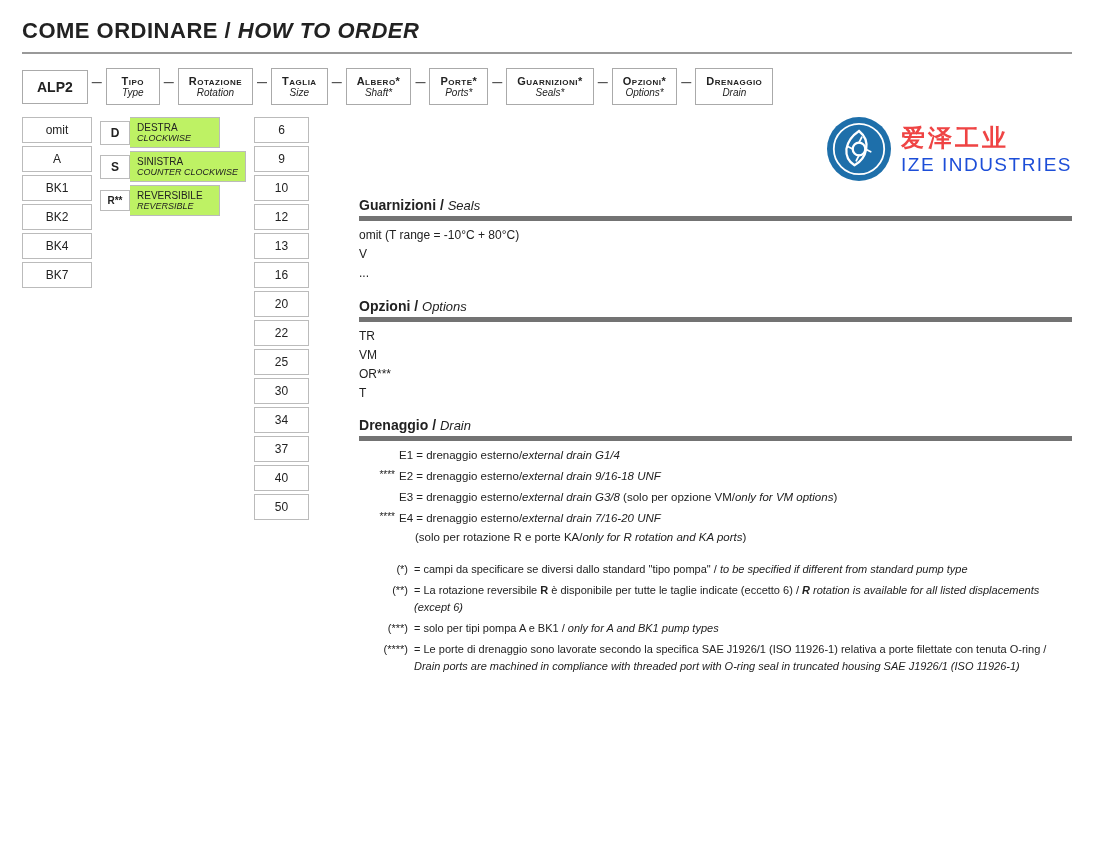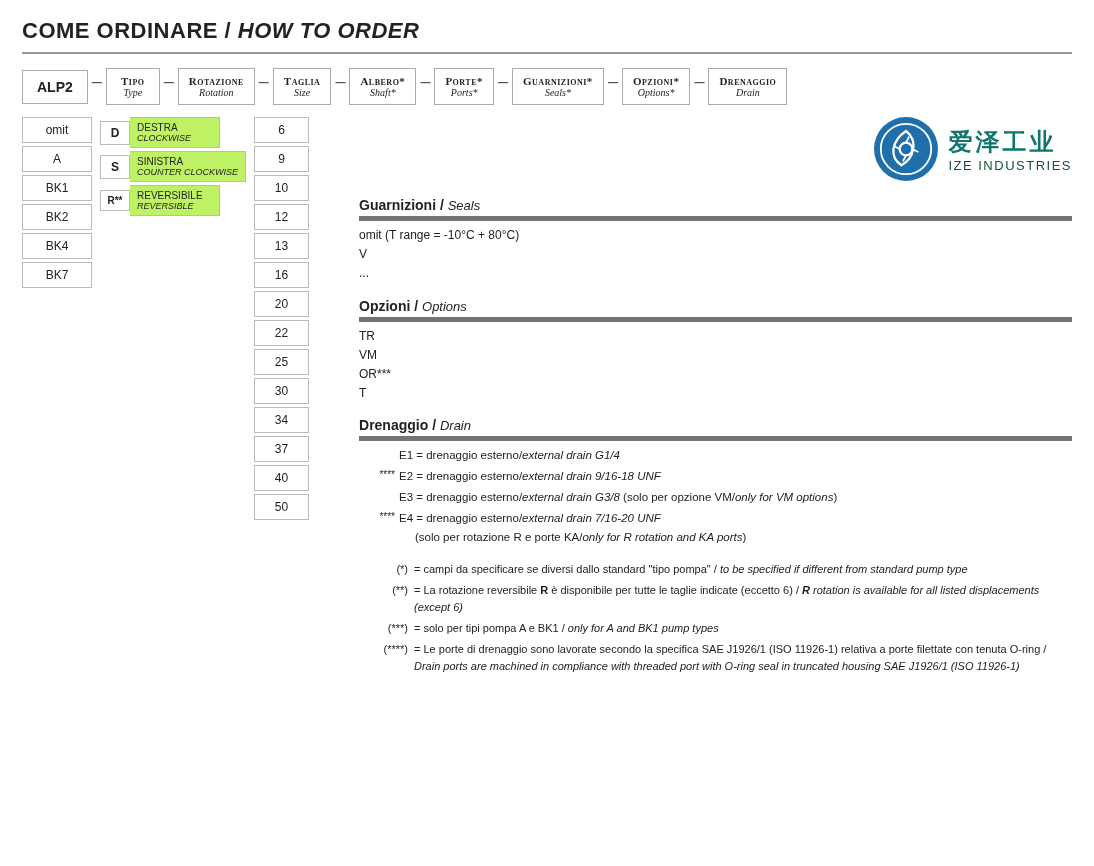--- a/index.html
+++ b/index.html
@@ -125,21 +125,20 @@
       flex-direction: row;
       align-items: center;
       gap: 0;
       margin-bottom: 12px;
       flex-wrap: nowrap;
     }
     .chain-node {
       display: flex;
       flex-direction: column;
       align-items: flex-start;
-      font-family: Liberation Serif, serif;
     }
     .chain-node-box {
       border: 1px solid #aaa;
       padding: 6px 10px;
       text-align: center;
       font-size: 11px;
       min-width: 54px;
     }
     .chain-node-box .label-main {
       font-weight: bold;
@@ -298,22 +297,22 @@
     <div style="display:flex; flex-direction:row; align-items:center; justify-content:flex-end; gap:10px; margin-bottom:16px;">
       <div style="width:64px;height:64px;border-radius:50%;background:#1e6faa;display:flex;align-items:center;justify-content:center;">
         <svg viewBox="0 0 60 60" width="54" height="54">
           <circle cx="30" cy="30" r="28" fill="#1e6faa" stroke="white" stroke-width="2"></circle>
           <path d="M30 10 Q40 18 38 30 Q36 42 25 48 Q15 42 16 30 Q18 18 30 10Z" fill="none" stroke="white" stroke-width="2.5"></path>
           <circle cx="30" cy="30" r="7" fill="none" stroke="white" stroke-width="2.5"></circle>
           <path d="M30 23 L33 17 M30 37 L27 43 M23 30 L17 27 M37 30 L43 33" stroke="white" stroke-width="2" stroke-linecap="round"></path>
         </svg>
       </div>
       <div style="display:flex;flex-direction:column;">
-        <span style="font-size:24px;color:#0f766e;letter-spacing:3px;font-weight:bold;">爱泽工业</span>
-        <span style="font-size:13px;color:#14532d;letter-spacing:1.5px;">IZE INDUSTRIES</span>
+        <span style="font-size:24px;color:#ef4444;letter-spacing:3px;font-weight:bold;">爱泽工业</span>
+        <span style="font-size:19px;color:#1d4ed8;letter-spacing:1.5px;">IZE INDUSTRIES</span>
       </div>
     </div>
 
     <div class="info-block">
       <div class="info-title">
         Guarnizioni / <em>Seals</em>
       </div>
       <div class="info-line">omit (T range = -10°C + 80°C)</div>
       <div class="info-line">V</div>
       <div class="info-line">...</div>

